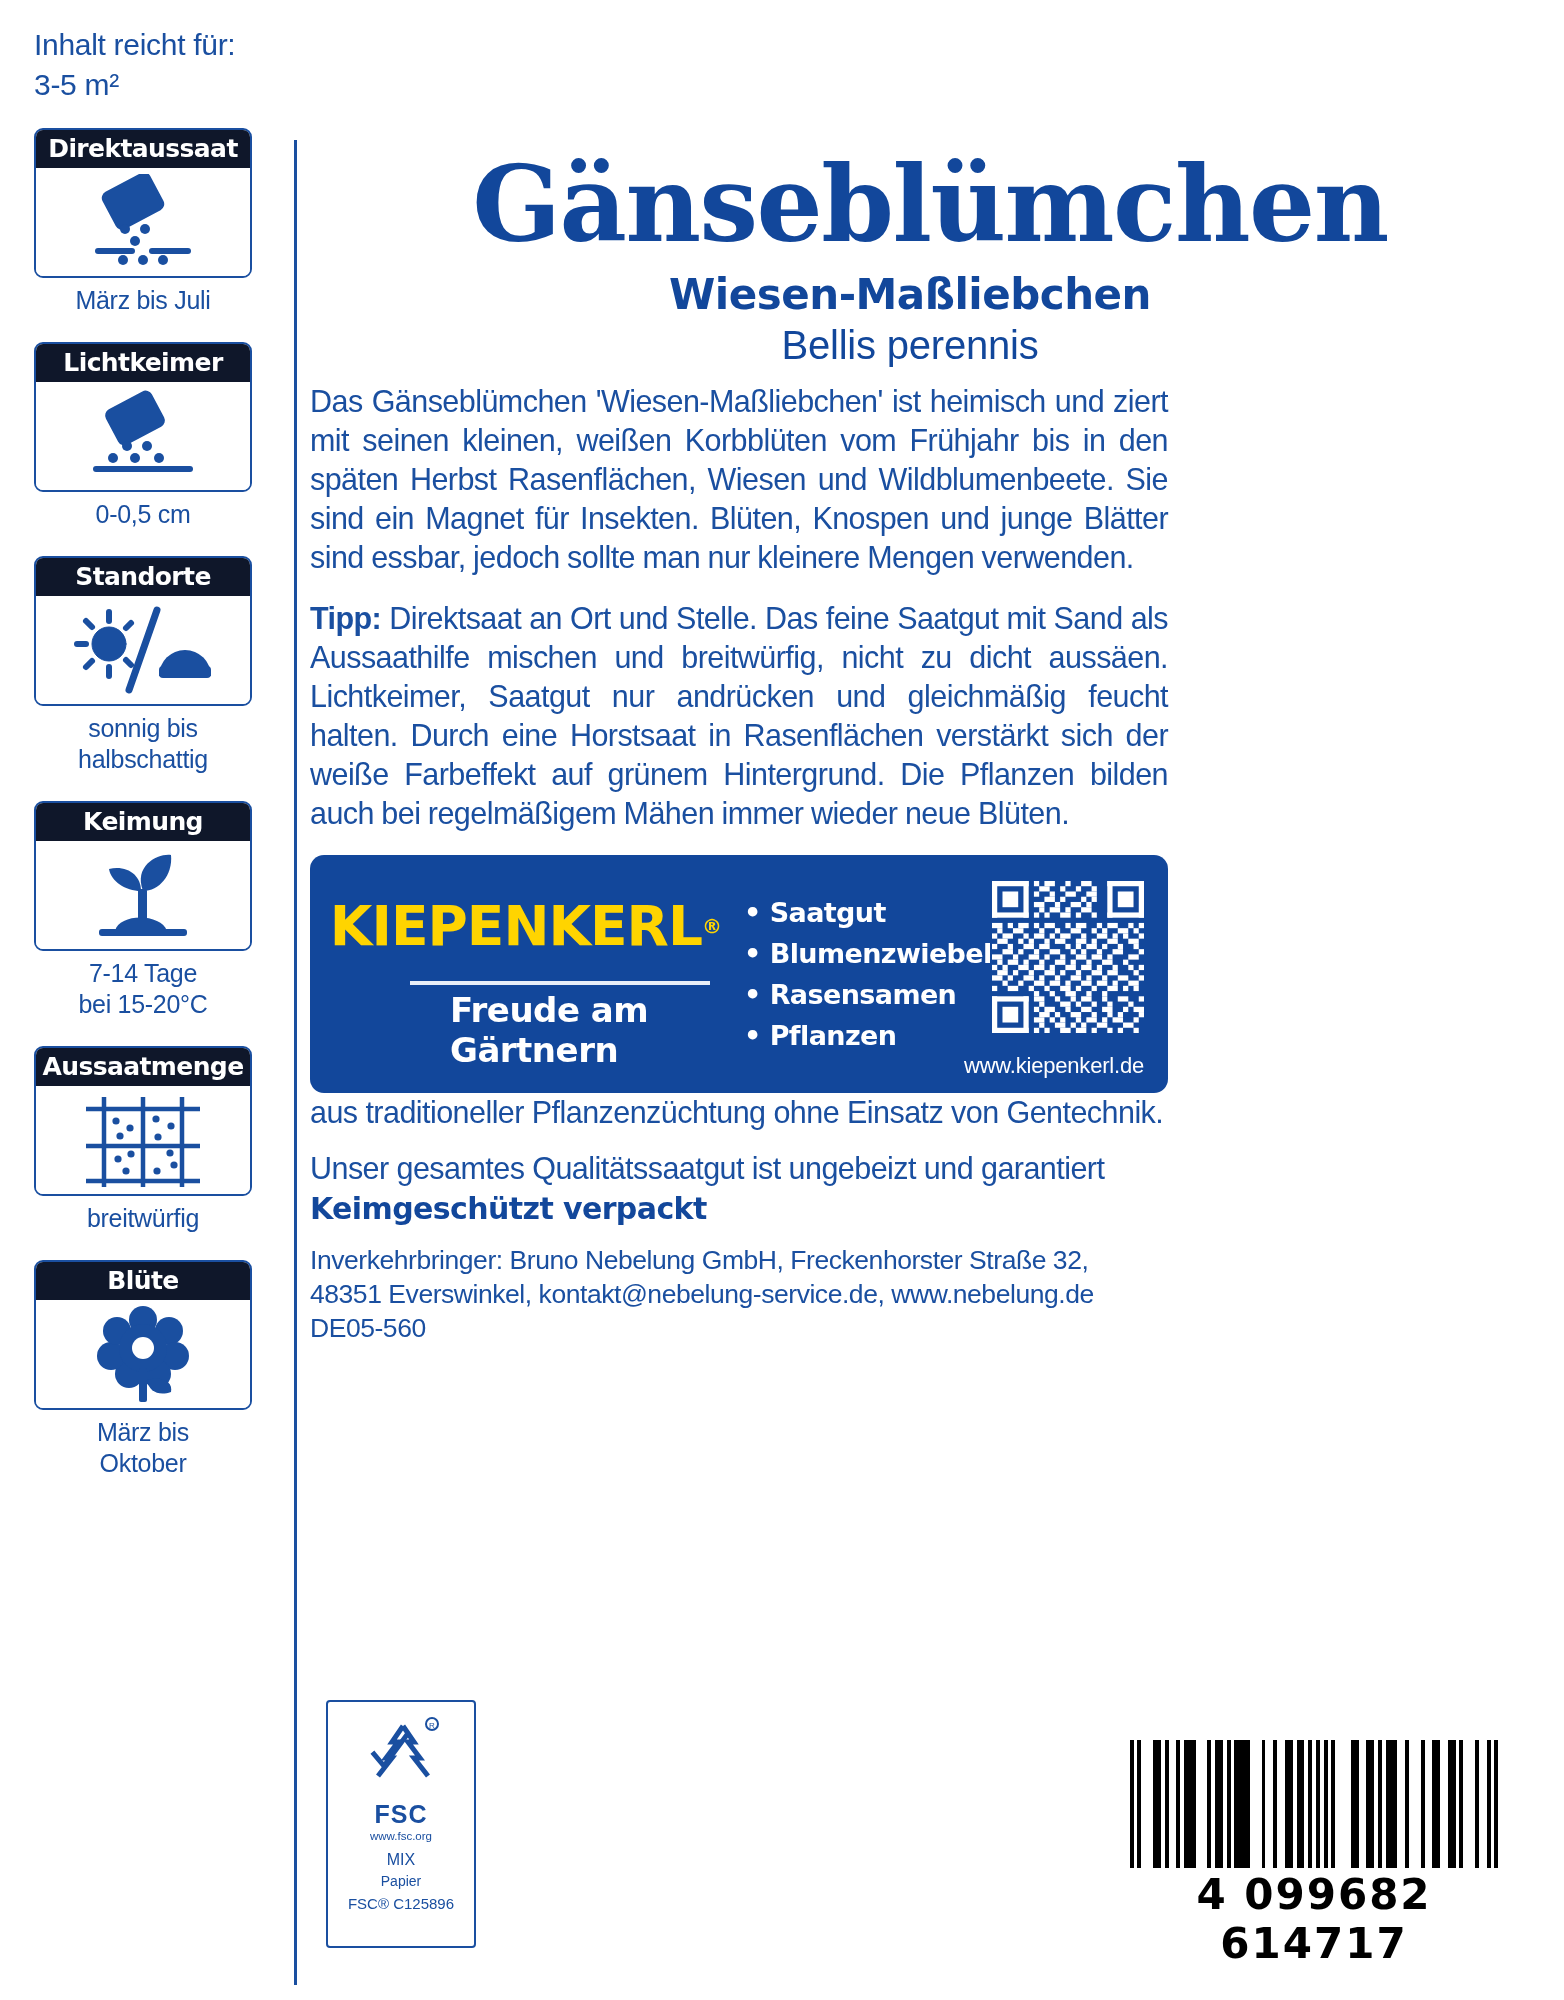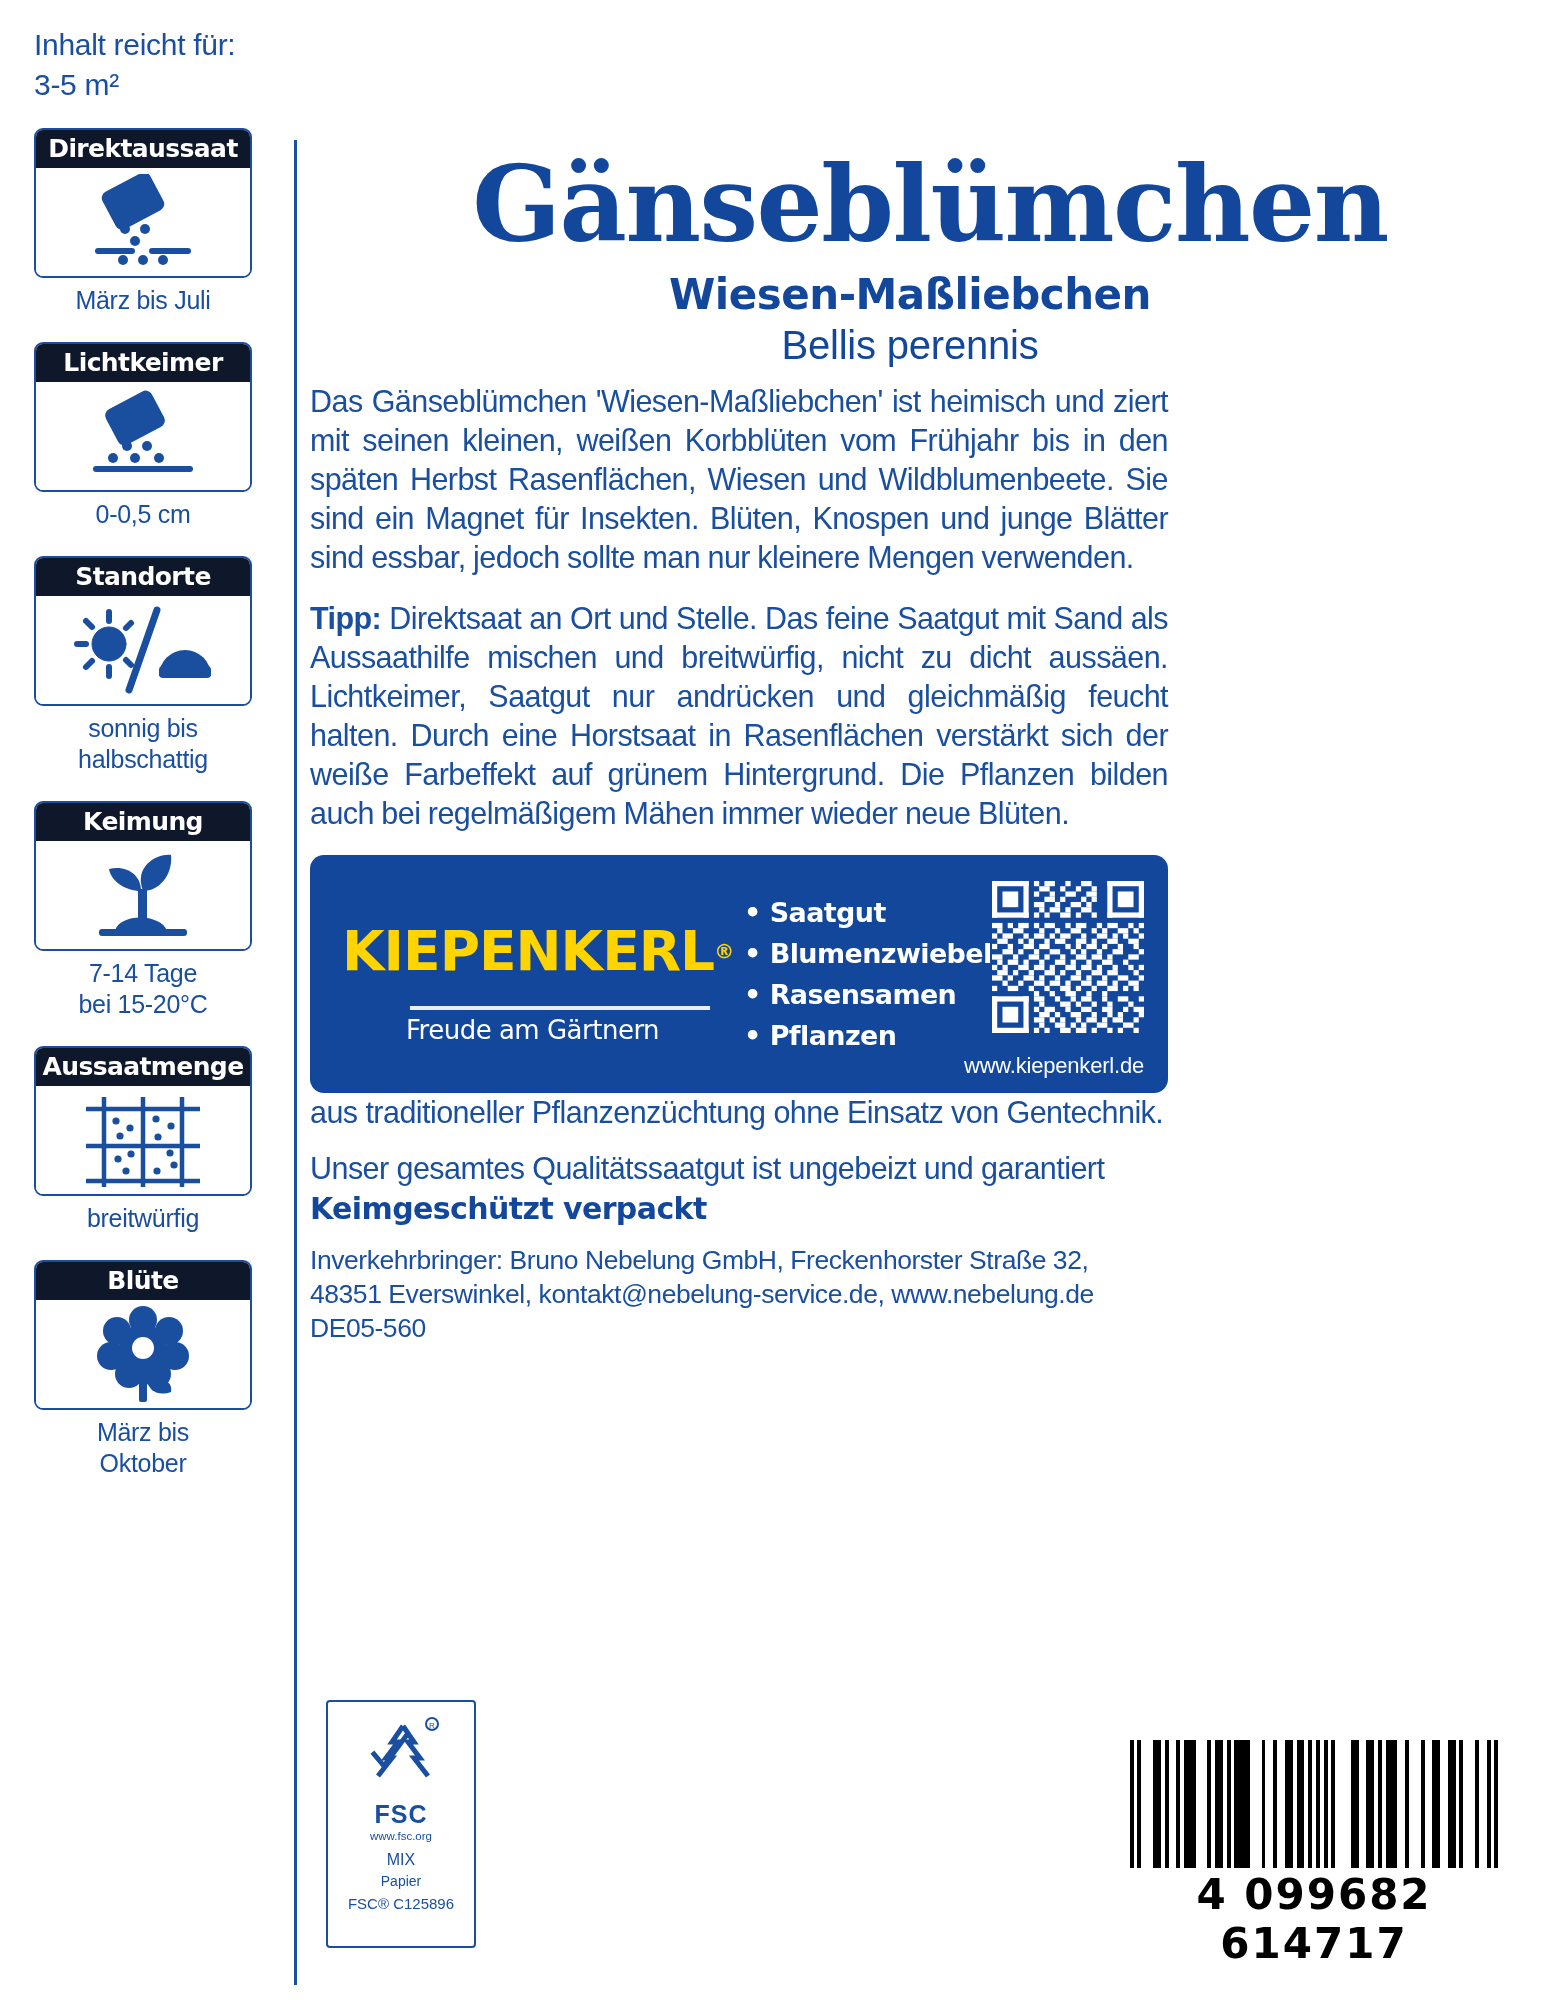--- a/index.html
+++ b/index.html
@@ -107,36 +107,36 @@
   .brand {
     position: relative;
     width: 858px; height: 238px;
     background: #12479b;
     border-radius: 14px;
     margin-top: 22px;
     display: flex; align-items: center;
     overflow: hidden;
   }
   .brand-logo { margin-left: 32px; width: 380px; }
-  .kp-row { display: flex; align-items: center; }
+  .kp-row { display: flex; align-items: center; justify-content: flex-end; }
   .kp-word {
     font-family: "DejaVu Sans", sans-serif;
     font-weight: bold;
     color: #ffd400;
     font-size: 55px;
     letter-spacing: -1px;
     line-height: 58px;
   }
   .kp-reg { color:#ffd400; font-size: 20px; vertical-align: super; font-weight:bold;}
   .kp-rule { height: 4px; background: #e8eef8; margin: 7px 0 5px 68px; width: 300px; }
   .kp-tag {
     font-family: "DejaVu Sans", sans-serif;
-    font-weight: normal; color: #ffffff;
-    font-size: 26px; letter-spacing: -0.5px;
-    margin-left: 64px;
+    font-weight: bold; color: #ffffff;
+    font-size: 34px; letter-spacing: -0.5px;
+    margin-left: 108px;
   }
   .brand-list { margin-left: 22px; }
   .brand-list li {
     list-style: none;
     color: #fff; font-weight: bold;
     font-family: "DejaVu Sans", sans-serif;
     font-size: 27px; line-height: 41px;
     letter-spacing: -0.6px;
     white-space: nowrap;
   }

